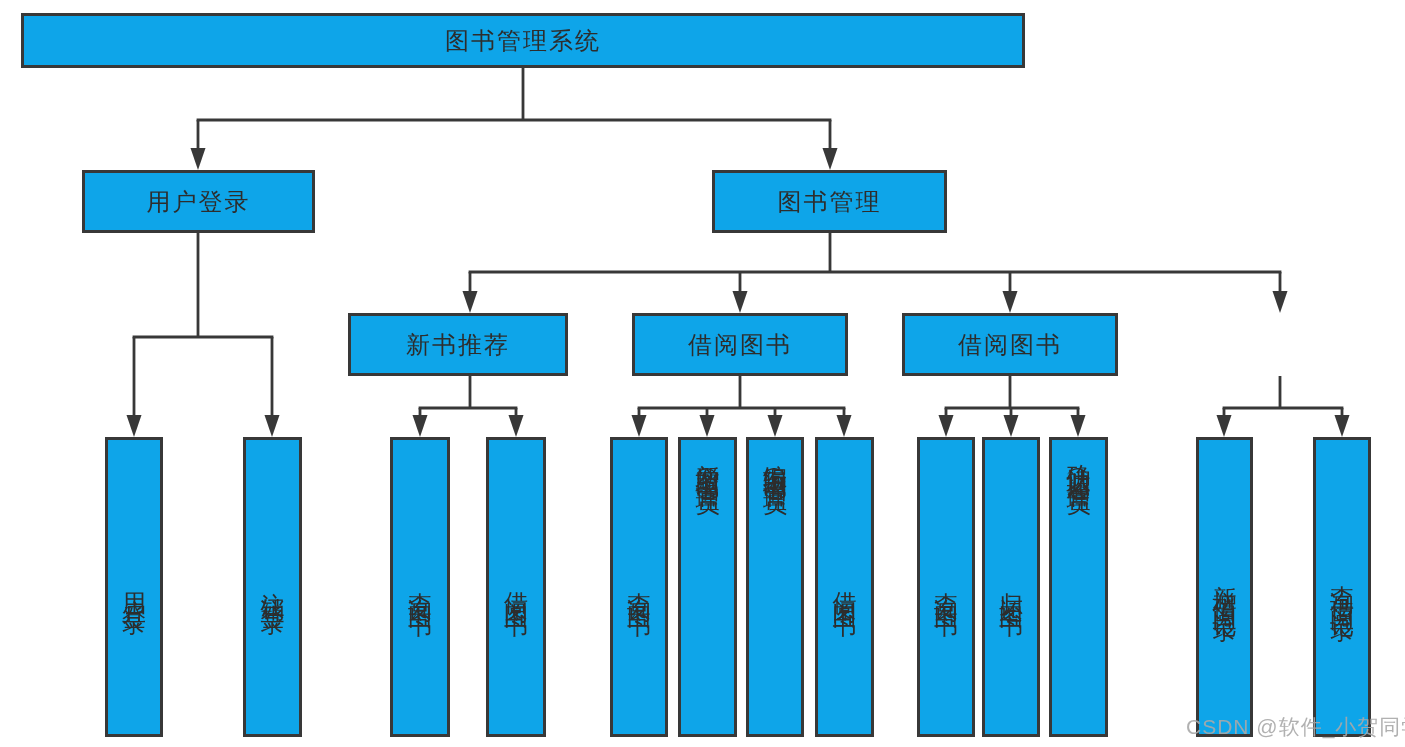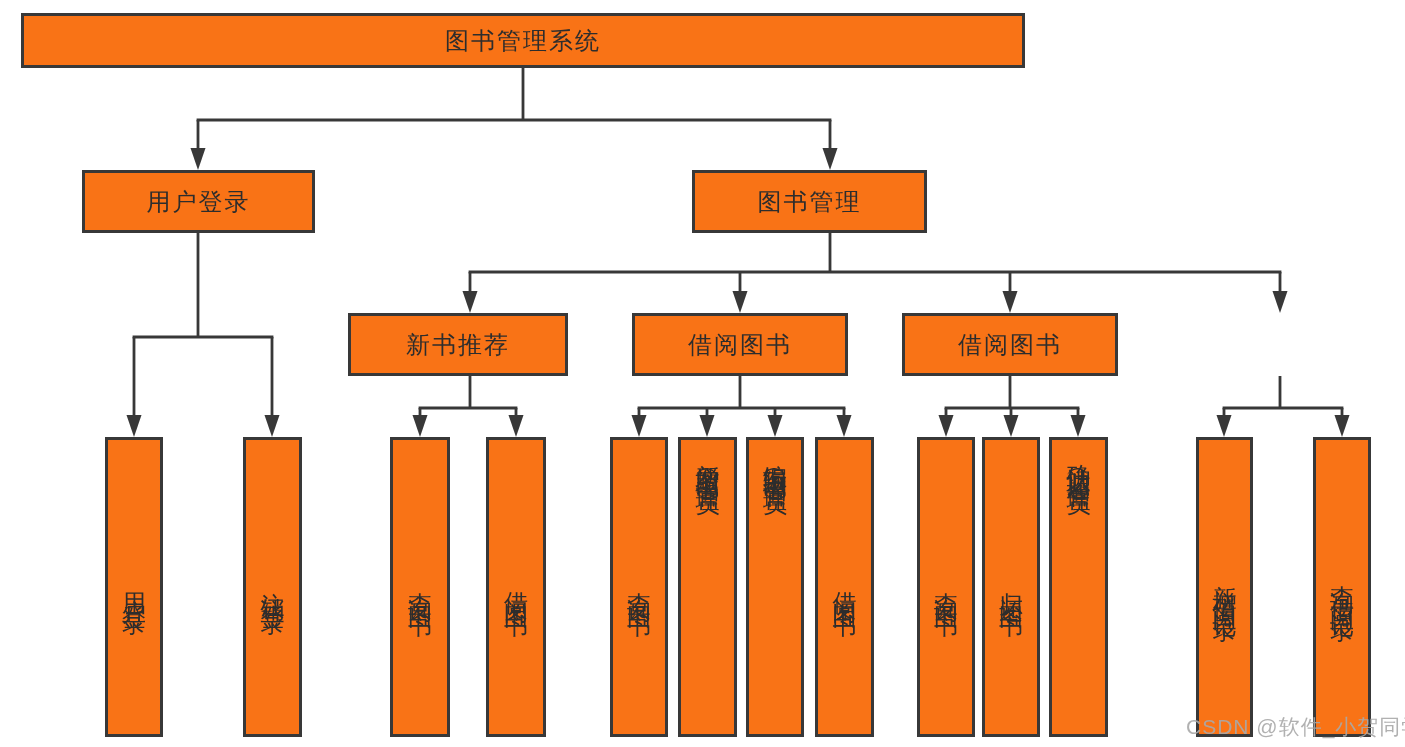--- a/index.html
+++ b/index.html
@@ -14,21 +14,21 @@
     width:1405px;height:747px;
     background:var(--bg);
     overflow:hidden;
     font-family:"Liberation Sans","DejaVu Sans",sans-serif;
   }
   svg.connectors{position:absolute;left:0;top:0;z-index:1;}
   .box{
     position:absolute;
     box-sizing:border-box;
     border:3px solid var(--line);
-    background:#f97316;
+    background:#0ea5e9;
     display:flex;
     align-items:center;
     justify-content:center;
     color:var(--text);
     z-index:2;
   }
   .hlabel{
     font-size:24px;
     letter-spacing:2px;
     white-space:nowrap;
@@ -115,21 +115,21 @@
       <polygon points="1334.5,415 1349.5,415 1342,437" fill="#383838"></polygon>
     </svg>
 
   <div class="box" style="left:21px;top:13px;width:1004px;height:55px">
     <span class="hlabel">图书管理系统</span>
   </div>
 
   <div class="box" style="left:82px;top:170px;width:233px;height:63px">
     <span class="hlabel">用户登录</span>
   </div>
-  <div class="box" style="left:692px;top:170px;width:235px;height:63px">
+  <div class="box" style="left:712px;top:170px;width:235px;height:63px">
     <span class="hlabel">图书管理</span>
   </div>
 
   <div class="box" style="left:348px;top:313px;width:220px;height:63px">
     <span class="hlabel">新书推荐</span>
   </div>
   <div class="box" style="left:632px;top:313px;width:216px;height:63px">
     <span class="hlabel">借阅图书</span>
   </div>
   <div class="box" style="left:902px;top:313px;width:216px;height:63px">

